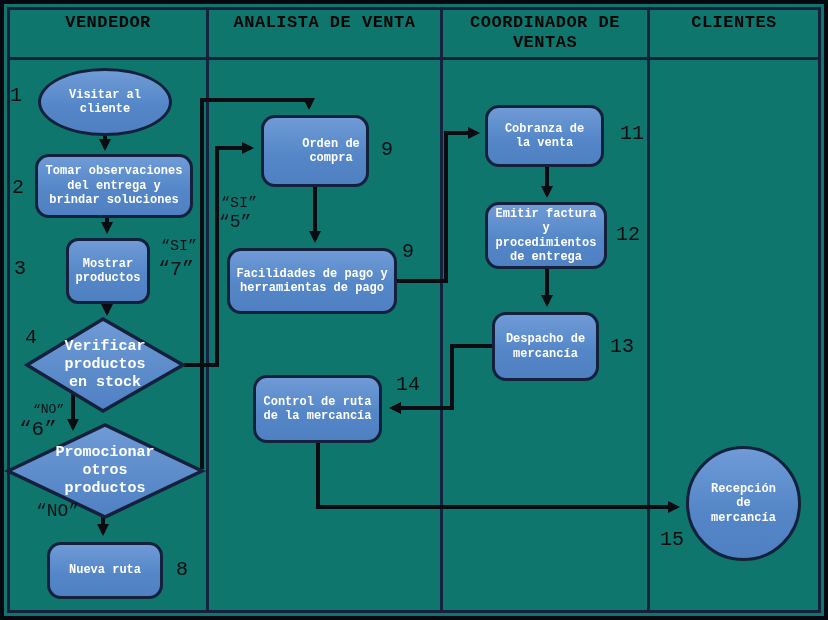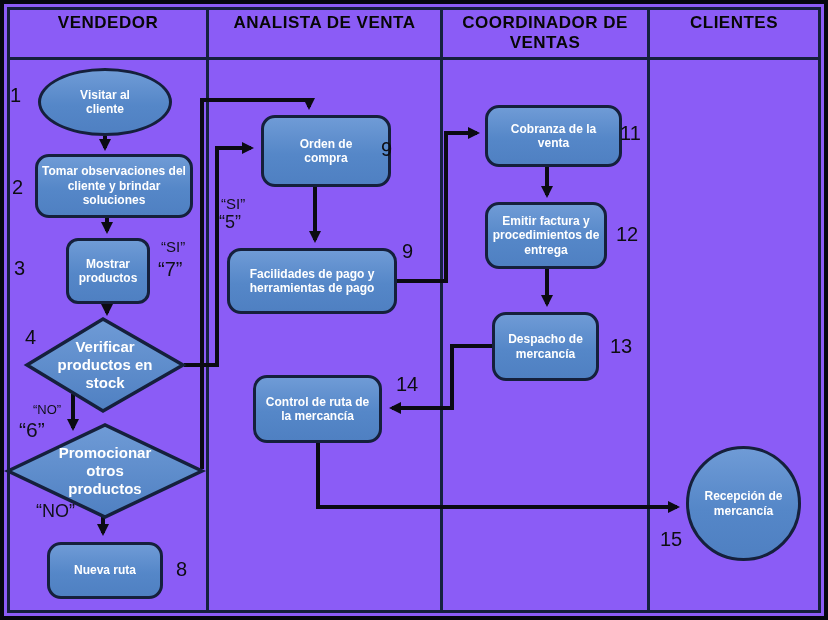--- a/index.html
+++ b/index.html
@@ -1,19 +1,19 @@
 <!DOCTYPE html>
 <html><head>
 <meta charset="utf-8">
 <style>
   html,body{margin:0;padding:0;background:#8ea9c9;}
   .stage{
     position:relative;width:828px;height:620px;overflow:hidden;
-    background:#8b5cf6;
-    font-family:Liberation Sans, sans-serif;
+    background:#0f766e;
+    font-family:Liberation Mono, monospace;
     -webkit-font-smoothing:antialiased;
   }
   
   .frame-outer{position:absolute;inset:0;border:4px solid #05080f;pointer-events:none;z-index:40;}
   .frame-inner{position:absolute;left:7px;top:7px;right:7px;bottom:7px;border:3px solid #15203c;pointer-events:none;z-index:39;}
   .header-sep{position:absolute;left:9px;right:9px;top:57px;height:3px;background:#15203c;z-index:5;}
   .lane-divider{position:absolute;top:9px;bottom:9px;width:3px;background:#16223f;z-index:4;}
   
   .hcell{position:absolute;top:13px;height:44px;text-align:center;
     font-size:17px;font-weight:700;letter-spacing:.5px;color:#070707;line-height:1.15;z-index:6;}
@@ -80,42 +80,42 @@
     <path class="edge" marker-end="url(#arr)" d="M318,443 L318,507 L677,507"></path>
 
     <polygon class="diamond" fill="url(#nodeGrad)" points="27,365 103,319 183,365 103,411"></polygon>
     <polygon class="diamond" fill="url(#nodeGrad)" points="8,471 105,425 202,471 105,517"></polygon>
   </svg>
 
   <div class="node ellipse" style="left:38px;top:68px;width:134px;height:68px;">
     <span class="lbl" style="width:80px;">Visitar al cliente</span>
   </div>
   <div class="node" style="left:35px;top:154px;width:158px;height:64px;">
-    <span class="lbl" style="width:150px;">Tomar observaciones del cliente y brindar soluciones</span>
+    <span class="lbl" style="width:150px;">Tomar observaciones del entrega y brindar soluciones</span>
   </div>
   <div class="node" style="left:66px;top:238px;width:84px;height:66px;border-radius:12px;">
     <span class="lbl" style="width:70px;">Mostrar productos</span>
   </div>
   <div class="dlabel" style="left:55px;top:327px;width:100px;height:76px;">Verificar productos en stock</div>
   <div class="dlabel" style="left:50px;top:433px;width:110px;height:76px;">Promocionar otros productos</div>
   <div class="node" style="left:47px;top:542px;width:116px;height:57px;">
     <span class="lbl">Nueva ruta</span>
   </div>
 
-  <div class="node" style="left:261px;top:115px;width:130px;height:72px;">
+  <div class="node" style="left:261px;top:115px;width:108px;height:72px;justify-content:flex-end;">
     <span class="lbl" style="width:70px;">Orden de compra</span>
   </div>
   <div class="node" style="left:227px;top:248px;width:170px;height:66px;">
     <span class="lbl" style="width:155px;">Facilidades de pago y herramientas de pago</span>
   </div>
   <div class="node" style="left:253px;top:375px;width:129px;height:68px;">
     <span class="lbl" style="width:110px;">Control de ruta de la mercancía</span>
   </div>
 
-  <div class="node" style="left:485px;top:105px;width:137px;height:62px;">
+  <div class="node" style="left:485px;top:105px;width:119px;height:62px;">
     <span class="lbl" style="width:100px;">Cobranza de la venta</span>
   </div>
   <div class="node" style="left:485px;top:202px;width:122px;height:67px;">
     <span class="lbl" style="width:108px;">Emitir factura y procedimientos de entrega</span>
   </div>
   <div class="node" style="left:492px;top:312px;width:107px;height:69px;">
     <span class="lbl" style="width:90px;">Despacho de mercancía</span>
   </div>
 
   <div class="node circle" style="left:686px;top:446px;width:115px;height:115px;">

